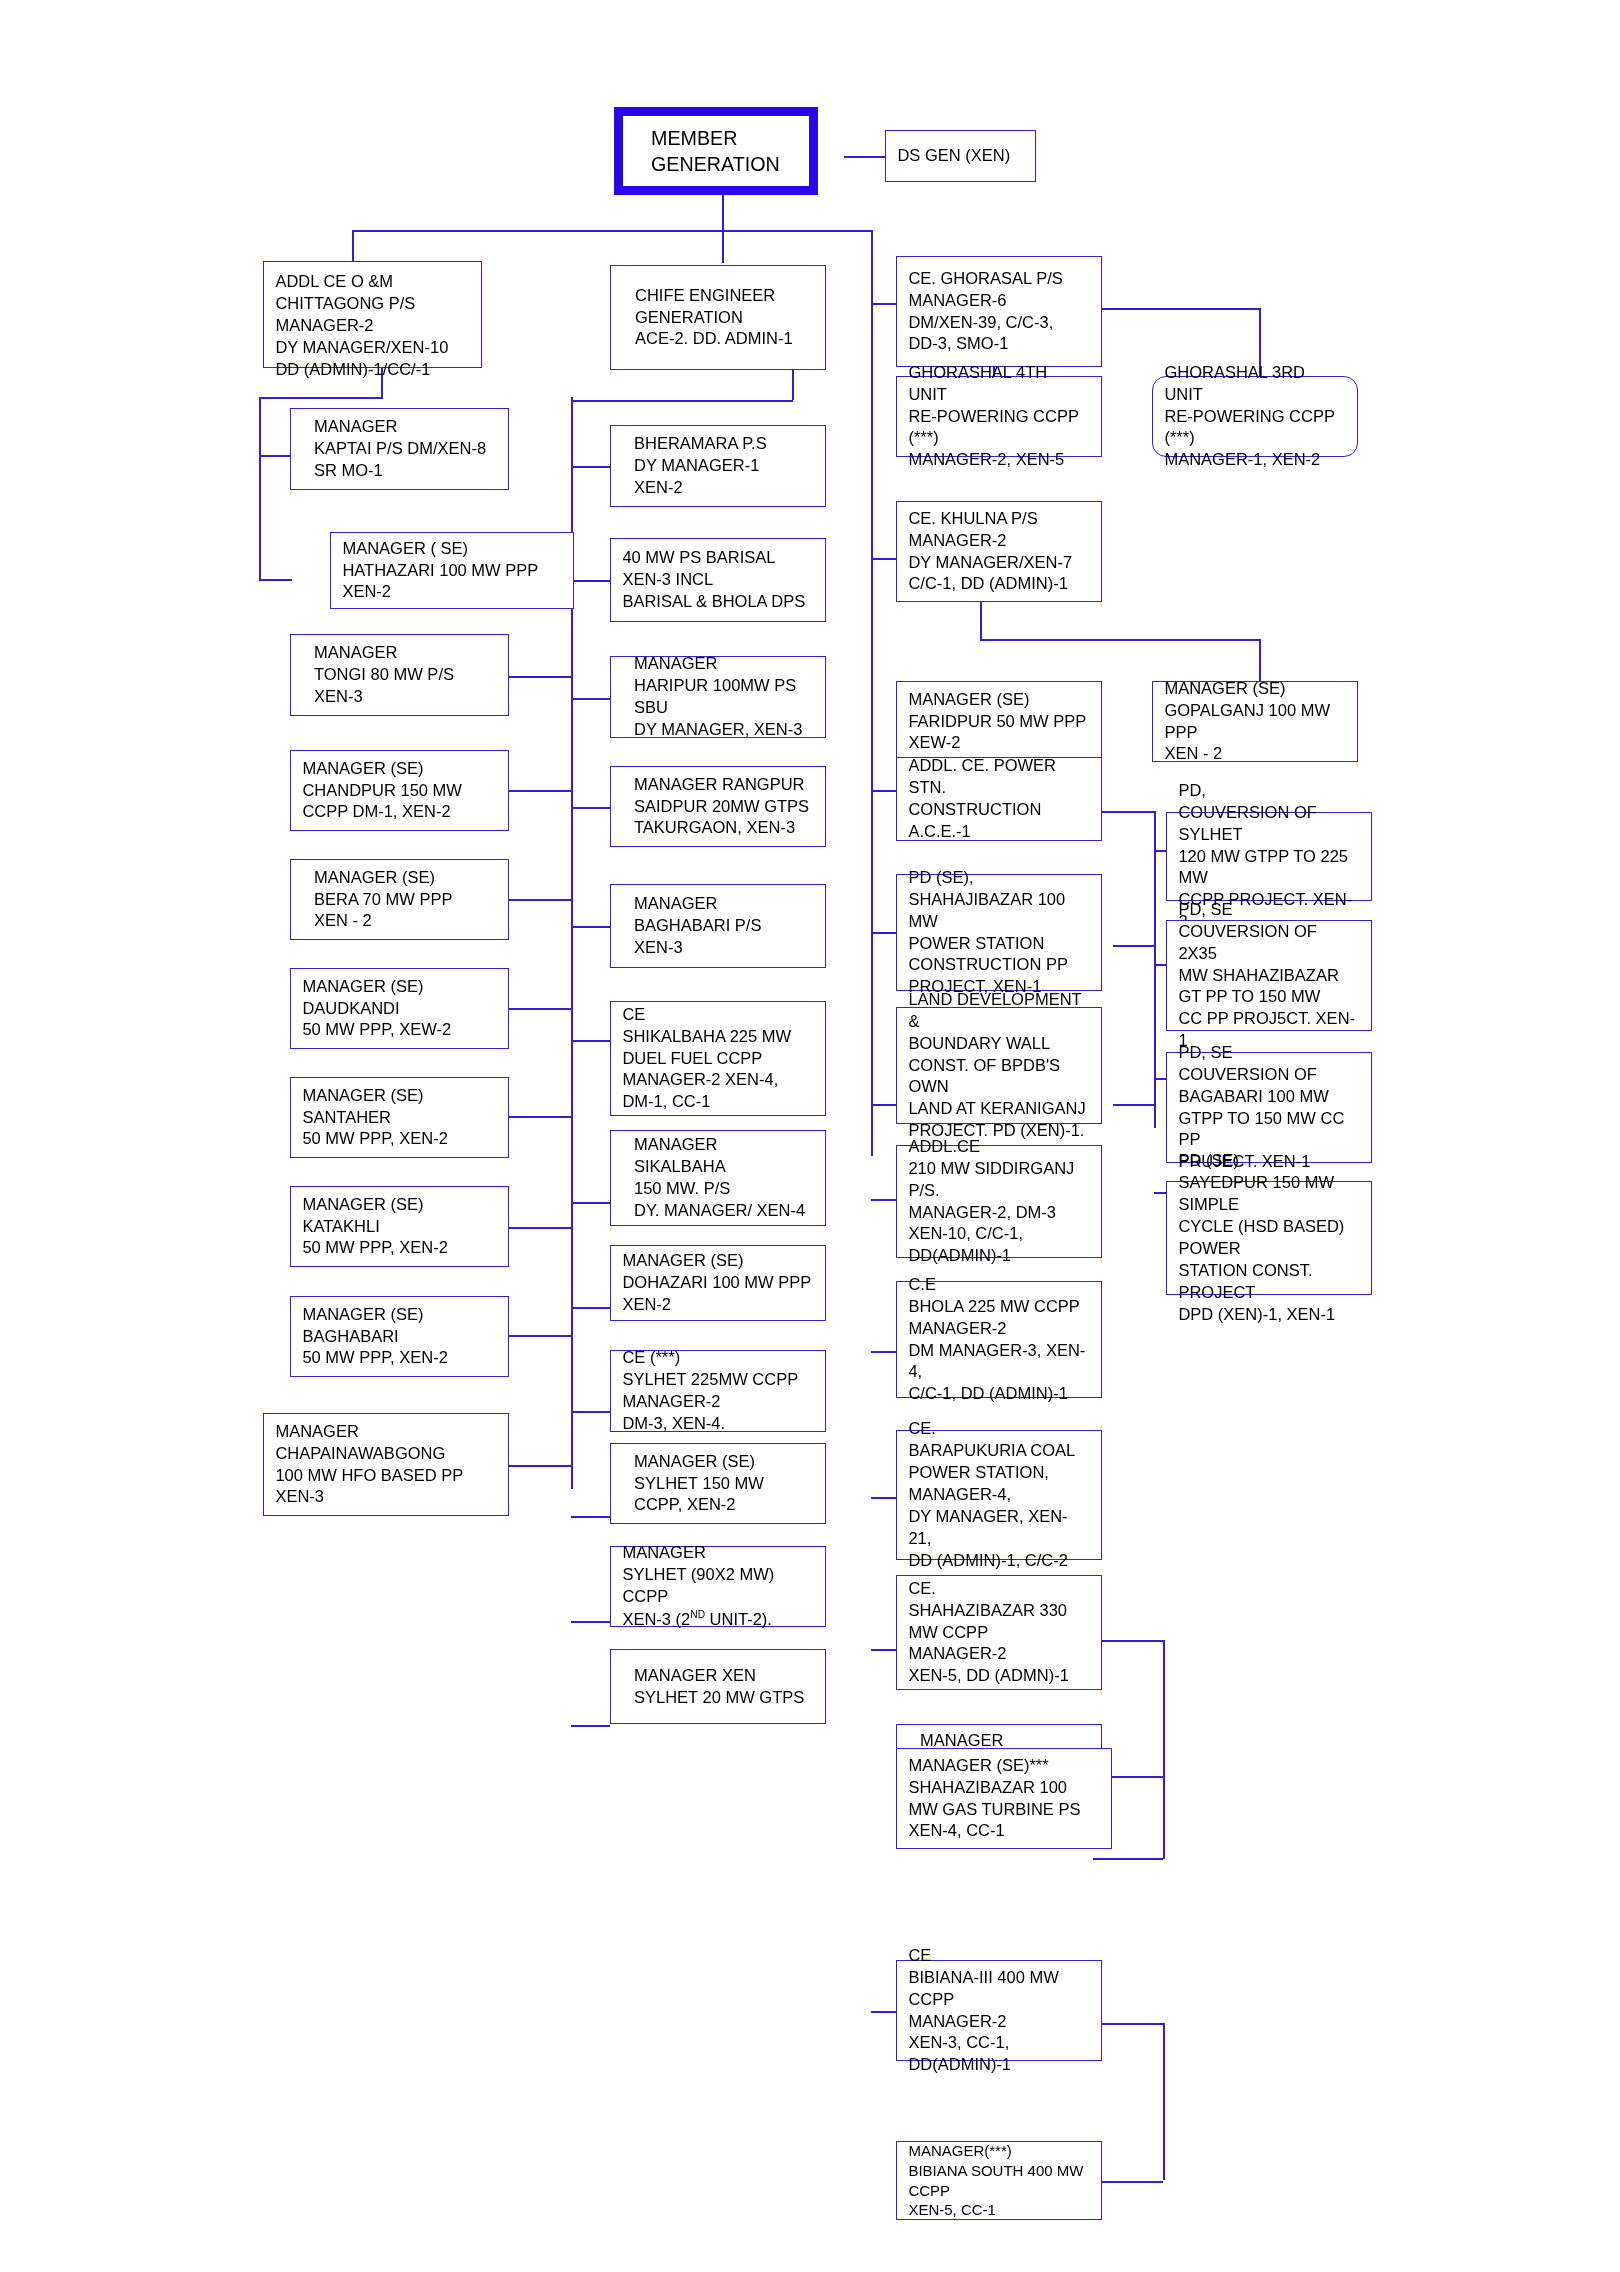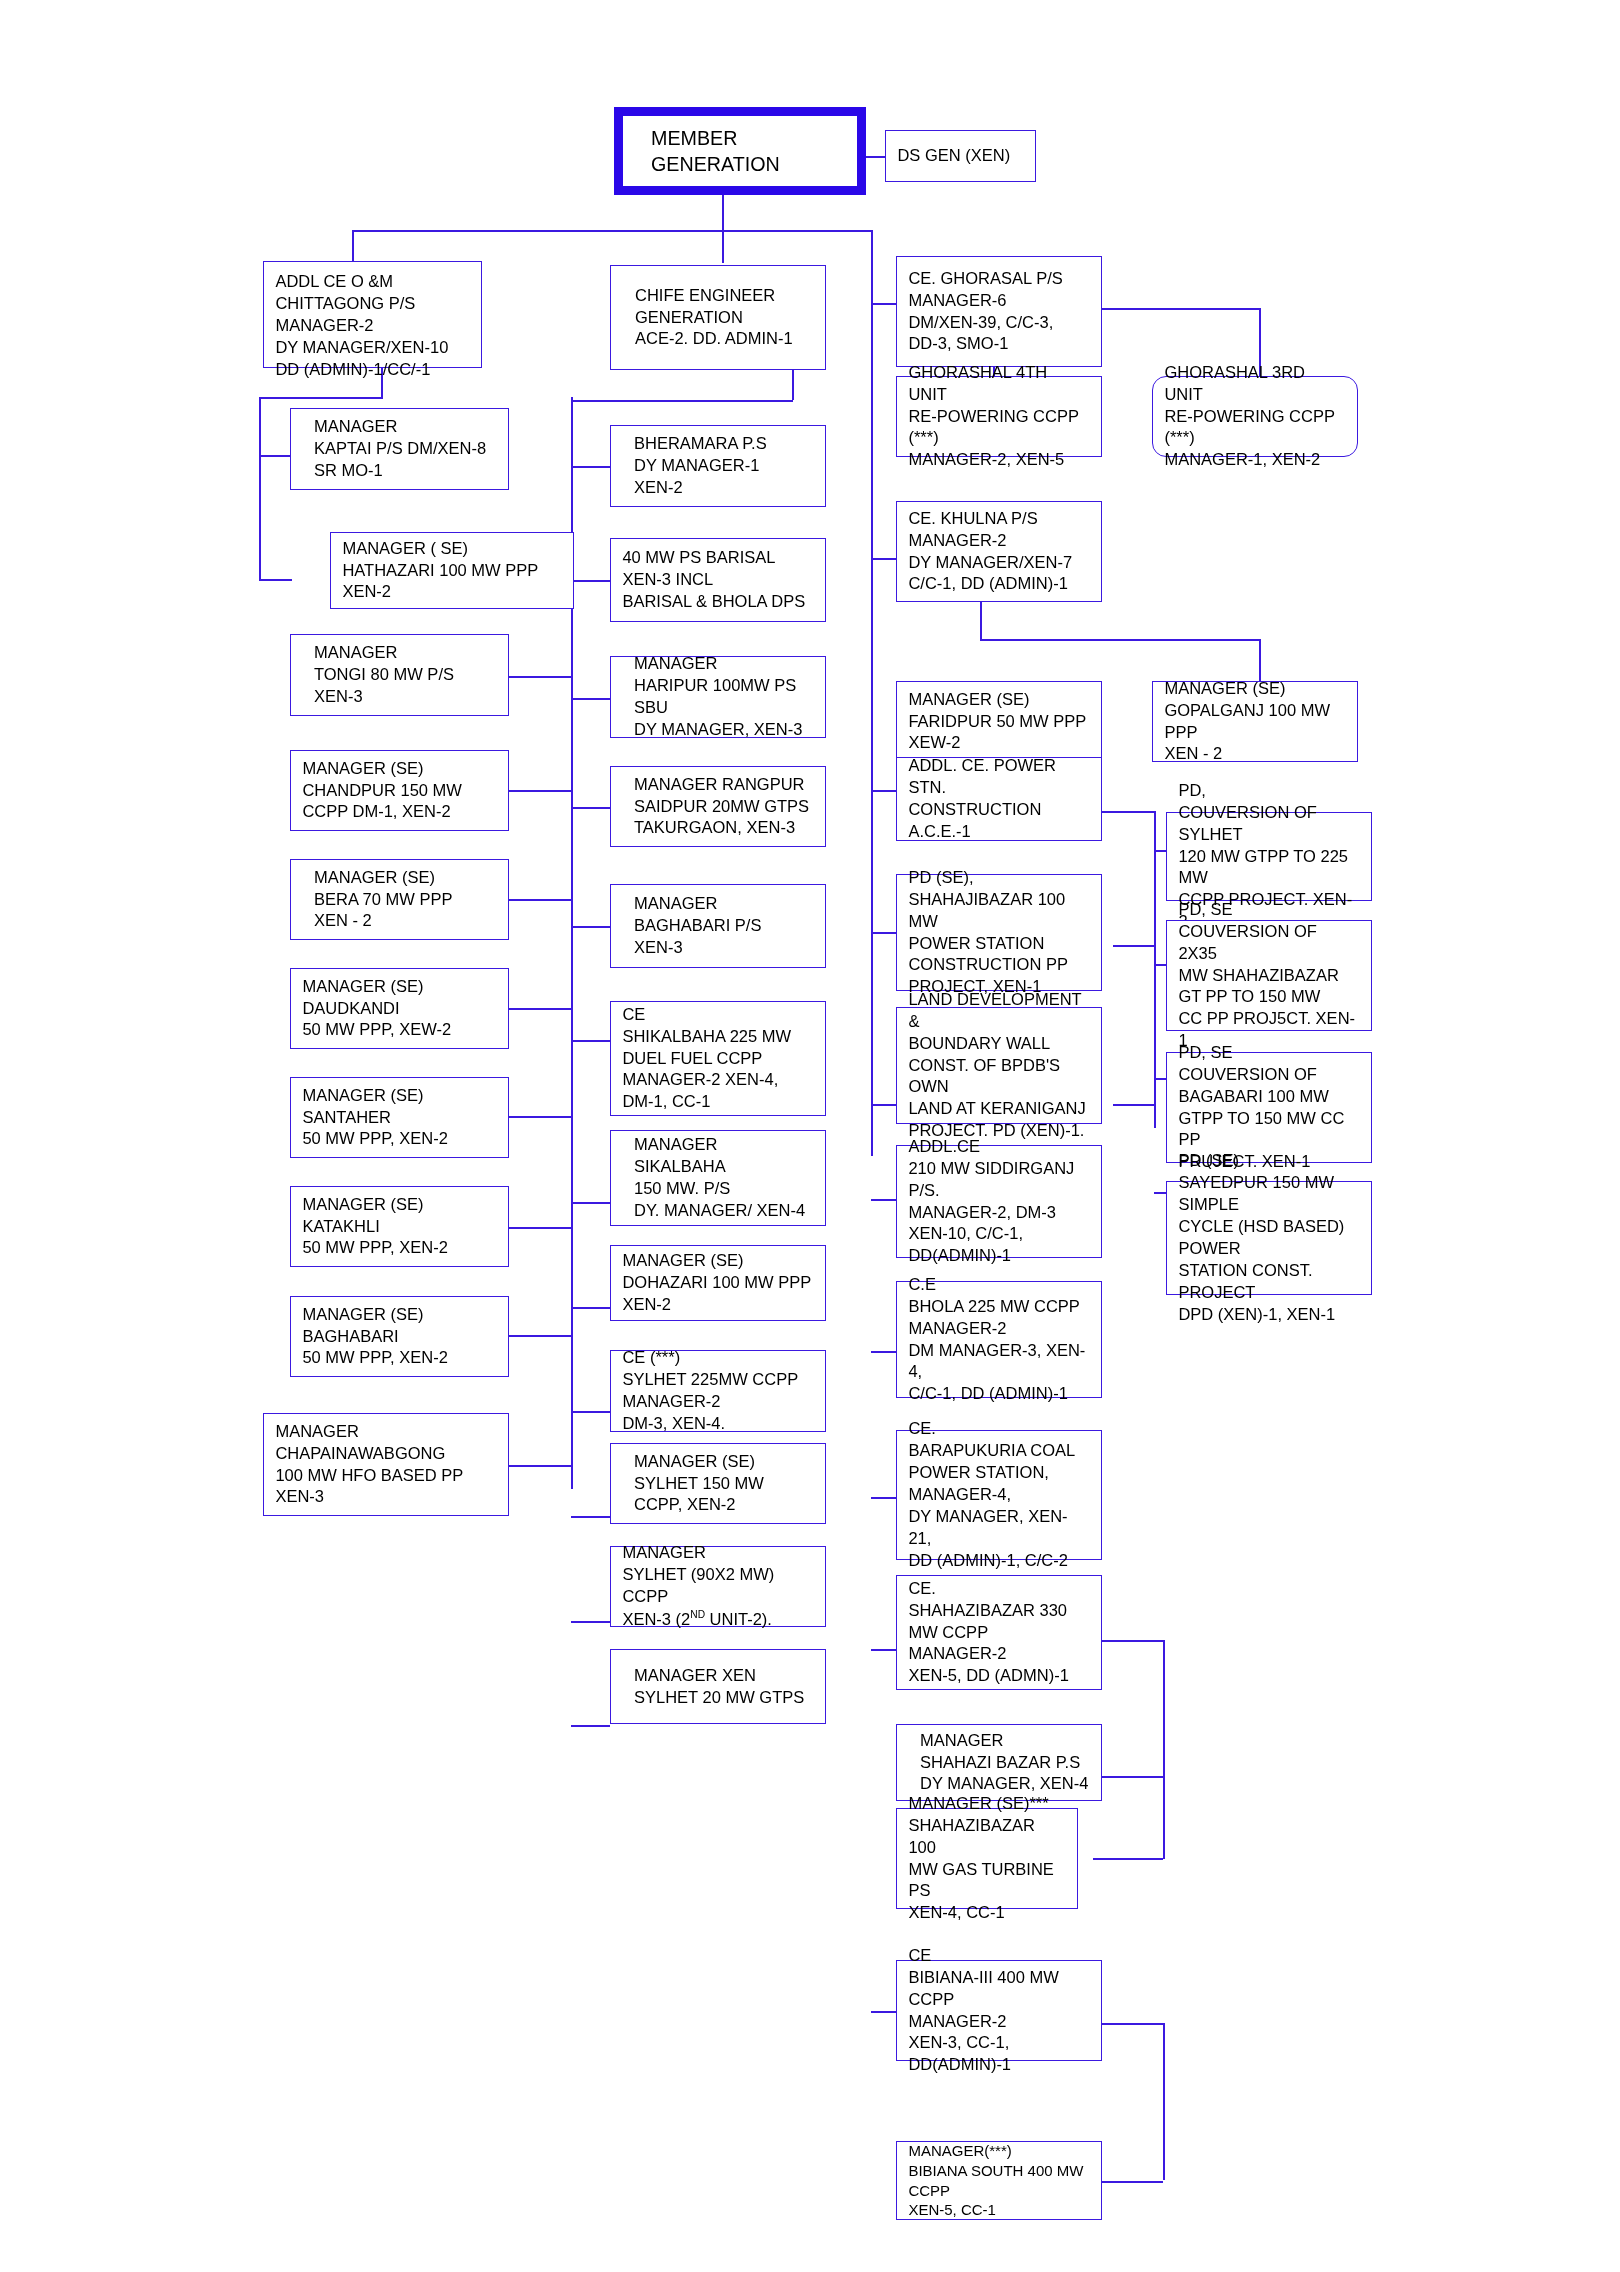--- a/index.html
+++ b/index.html
@@ -89,21 +89,21 @@
 
   <div class="ln h" style="left:1093px;top:1640px;width:70px;"></div>
   <div class="ln v" style="left:1163px;top:1640px;height:219px;"></div>
   <div class="ln h" style="left:1093px;top:1776px;width:70px;"></div>
   <div class="ln h" style="left:1093px;top:1858px;width:70px;"></div>
 
   <div class="ln h" style="left:1093px;top:2023px;width:70px;"></div>
   <div class="ln v" style="left:1163px;top:2023px;height:157px;"></div>
   <div class="ln h" style="left:1093px;top:2181px;width:70px;"></div>
 
-  <div class="box root" style="left:614px;top:107px;width:252px;height:88px;">MEMBER
+  <div class="box root" style="left:614px;top:107px;width:204px;height:88px;">MEMBER
 GENERATION</div>
 
   <div class="box" style="left:885px;top:130px;width:151px;height:52px;display:flex;align-items:center;">DS GEN (XEN)</div>
 
   <div class="box" style="left:263px;top:261px;width:219px;height:107px;">ADDL CE O &amp;M
 CHITTAGONG P/S
 MANAGER-2
 DY MANAGER/XEN-10
 DD (ADMIN)-1/CC/-1</div>
   <div class="box" style="left:290px;top:408px;width:219px;height:82px;padding-left:23px;display:flex;align-items:center;">MANAGER
@@ -233,21 +233,21 @@
 DY MANAGER, XEN-21,
 DD (ADMIN)-1, C/C-2</div>
   <div class="box" style="left:896px;top:1575px;width:206px;height:115px;display:flex;flex-direction:column;justify-content:center;">CE.
 SHAHAZIBAZAR 330
 MW CCPP
 MANAGER-2
 XEN-5, DD (ADMN)-1</div>
   <div class="box" style="left:896px;top:1724px;width:206px;height:77px;padding-left:23px;display:flex;align-items:center;">MANAGER
 SHAHAZI BAZAR P.S
 DY MANAGER, XEN-4</div>
-  <div class="box" style="left:896px;top:1808px;width:182px;height:101px;display:flex;flex-direction:column;justify-content:center;">MANAGER (SE)***
+  <div class="box" style="left:896px;top:1748px;width:216px;height:101px;display:flex;flex-direction:column;justify-content:center;">MANAGER (SE)***
 SHAHAZIBAZAR 100
 MW GAS TURBINE PS
 XEN-4, CC-1</div>
   <div class="box" style="left:896px;top:1960px;width:206px;height:101px;display:flex;flex-direction:column;justify-content:center;">CE
 BIBIANA-III 400 MW CCPP
 MANAGER-2
 XEN-3, CC-1,
 DD(ADMIN)-1</div>
   <div class="box" style="left:896px;top:2141px;width:206px;height:79px;display:flex;flex-direction:column;justify-content:center;font-size:15px;">MANAGER(***)
 BIBIANA SOUTH 400 MW CCPP

